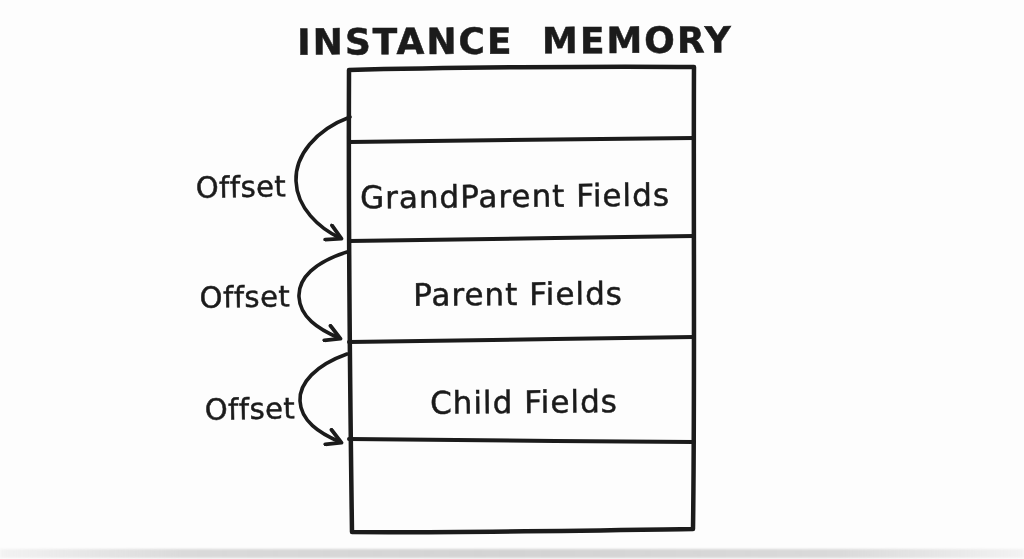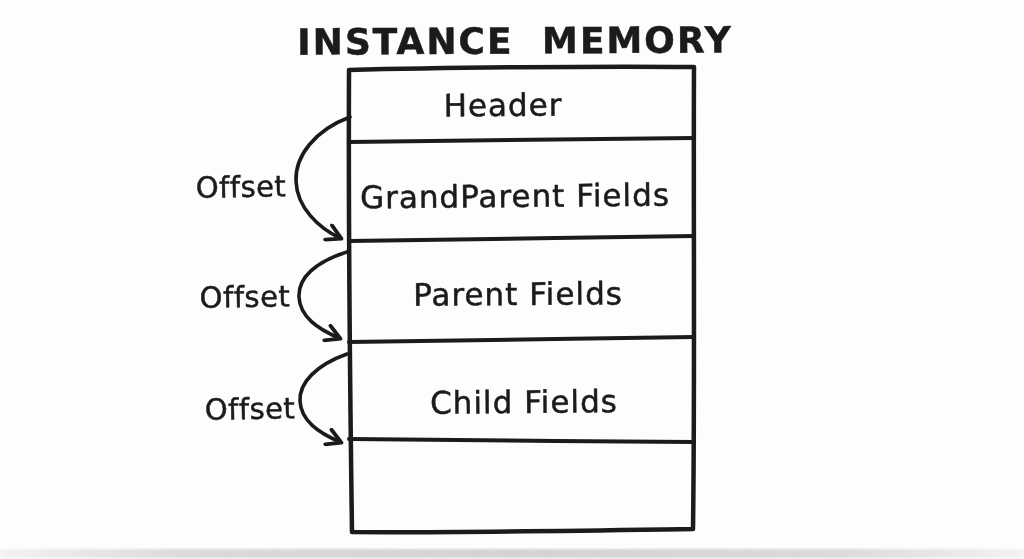--- a/index.html
+++ b/index.html
@@ -95,21 +95,20 @@
     <path stroke-width="4" d="M 349 142 C 460 140.5, 580 139.2, 694 138"></path>
     <path stroke-width="4" d="M 349 241 C 460 239.6, 580 237.6, 694 236"></path>
     <path stroke-width="4" d="M 349 342 C 460 340.6, 580 338.6, 694 337"></path>
     <path stroke-width="4" d="M 349 439 C 460 440, 580 441.4, 694 442"></path>
 
     <path stroke-width="3.6" marker-end="url(#arrowhead)" d="M 350 117 C 315 130, 295 156, 296 181 C 297 208, 319 228, 340 238"></path>
     <path stroke-width="3.6" marker-end="url(#arrowhead)" d="M 347 252 C 315 262, 298 278, 299 297 C 300 317, 318 329, 339 338"></path>
     <path stroke-width="3.6" marker-end="url(#arrowhead)" d="M 347 354 C 316 365, 299 383, 300 401 C 301 421, 319 433, 340 442"></path>
   </svg>
 
-  <div class="txt row-label r0">Header</div>
   <div class="txt row-label r1">GrandParent Fields</div>
   <div class="txt row-label r2">Parent Fields</div>
   <div class="txt row-label r3">Child Fields</div>
   <div class="txt row-label r4"></div>
 
   <div class="txt offset-label o0">Offset</div>
   <div class="txt offset-label o1">Offset</div>
   <div class="txt offset-label o2">Offset</div>
 
   <div class="footer-band"></div>

